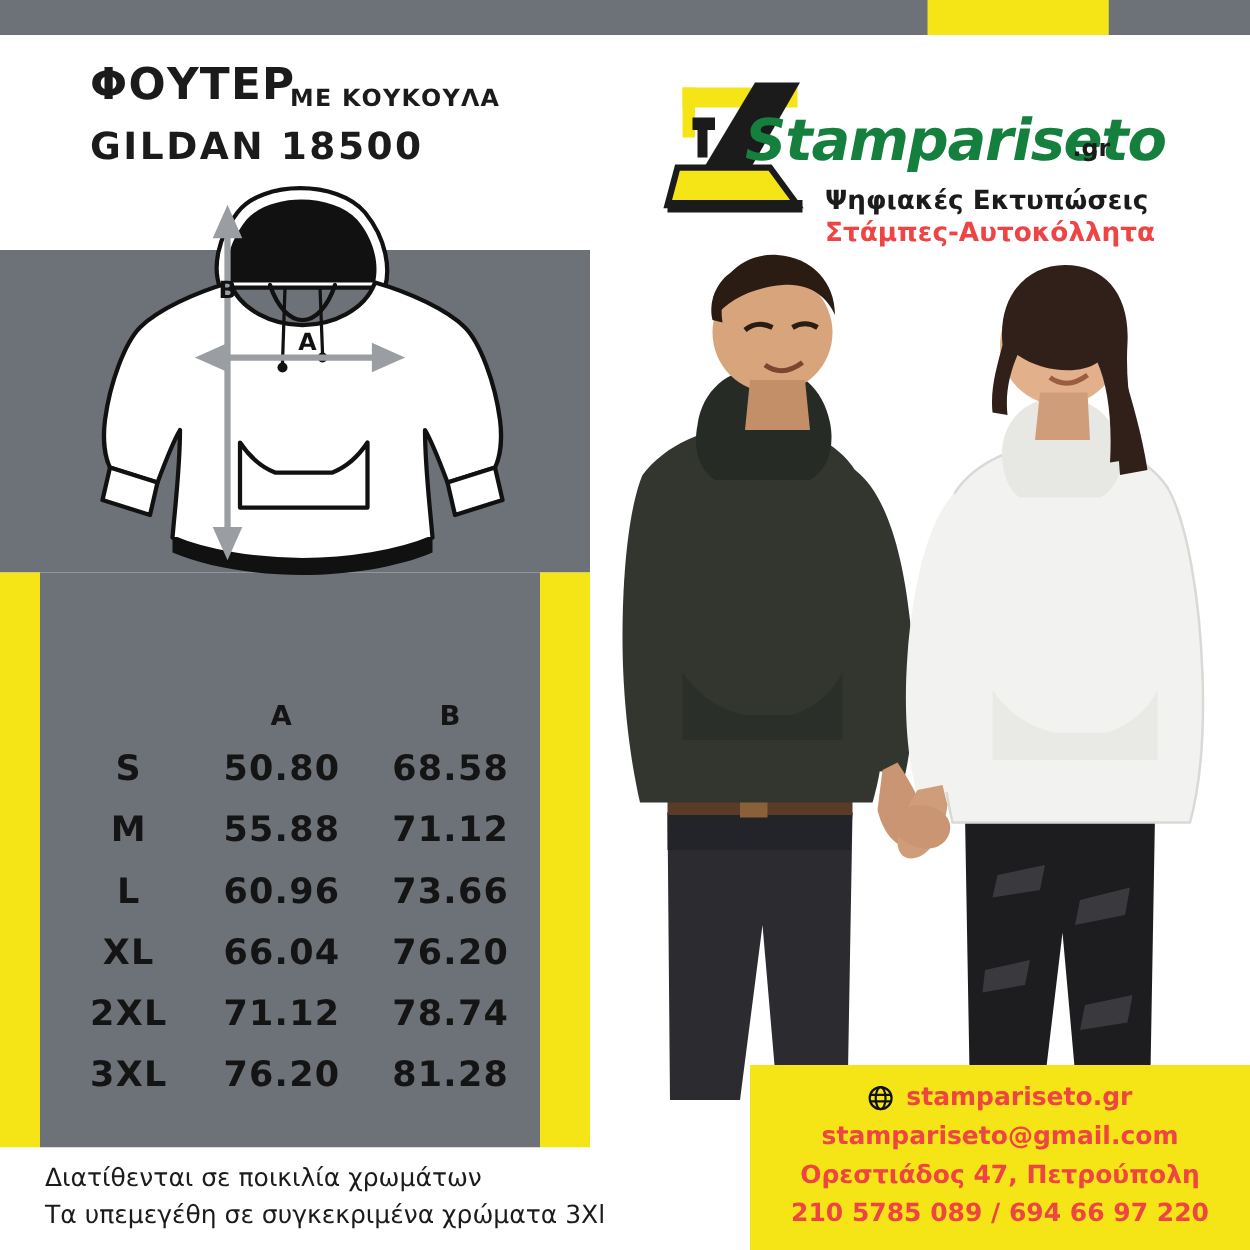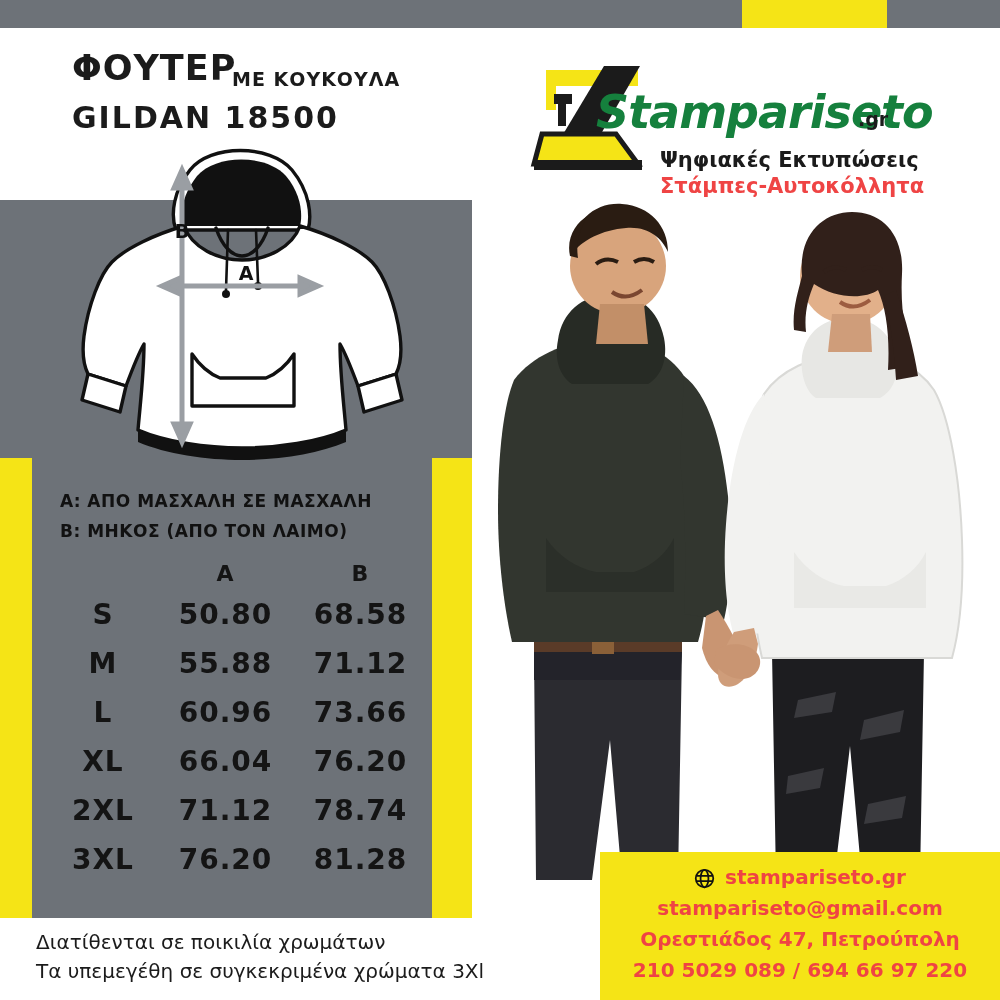--- a/index.html
+++ b/index.html
@@ -154,24 +154,20 @@
 
         <path d="M110 156 L250 156" stroke="#9a9ea3" fill="none"></path>
         <polygon points="258,156 240,148 240,164"></polygon>
         <polygon points="102,156 120,148 120,164"></polygon>
       </g>
       <text x="122" y="108" text-anchor="middle" font-family="DejaVu Sans, sans-serif" font-size="19" font-weight="bold" fill="#111111">B</text>
       <text x="186" y="150" text-anchor="middle" font-family="DejaVu Sans, sans-serif" font-size="19" font-weight="bold" fill="#111111">A</text>
     </svg>
   </div>
 
-  <div class="legend">
-    <div>Α: ΑΠΟ ΜΑΣΧΑΛΗ ΣΕ ΜΑΣΧΑΛΗ</div>
-    <div>Β: ΜΗΚΟΣ (ΑΠΟ ΤΟΝ ΛΑΙΜΟ)</div>
-  </div>
 
   <div class="table">
     <table>
       <thead>
         <tr>
           <th class="size"></th>
           <th class="val">A</th>
           <th class="val">B</th>
         </tr>
       </thead>
@@ -298,16 +294,16 @@
         <svg viewBox="0 0 24 24" width="21" height="21">
           <circle cx="12" cy="12" r="10" fill="none" stroke="#111" stroke-width="2"></circle>
           <ellipse cx="12" cy="12" rx="4.5" ry="10" fill="none" stroke="#111" stroke-width="2"></ellipse>
           <path d="M2.4 9 H21.6 M2.4 15 H21.6" stroke="#111" stroke-width="2"></path>
         </svg>
       </span>
       <span>stampariseto.gr</span>
     </div>
     <div class="row">stampariseto@gmail.com</div>
     <div class="row">Ορεστιάδος 47, Πετρούπολη</div>
-    <div class="row">210 5029 089 / 694 66 97 220</div>
+    <div class="row">210 5785 089 / 694 66 97 220</div>
   </div>
 
 </div>
 
 </body></html>

